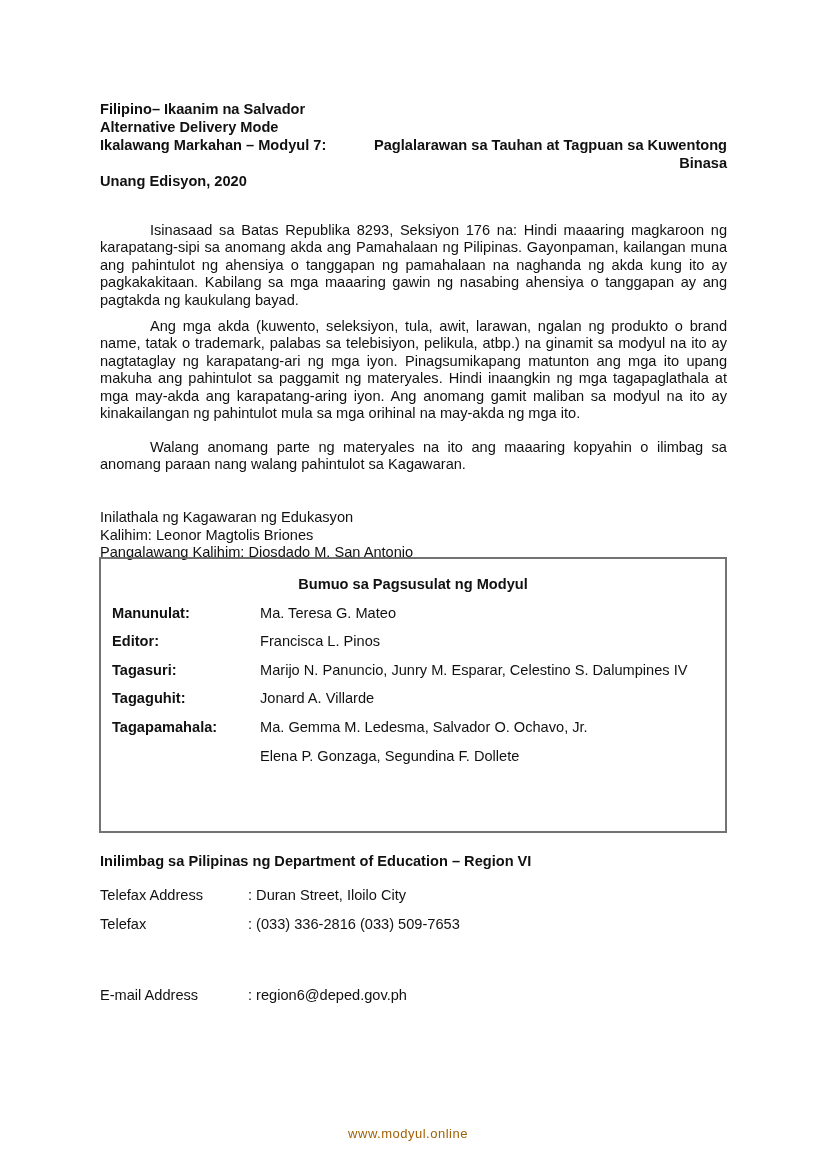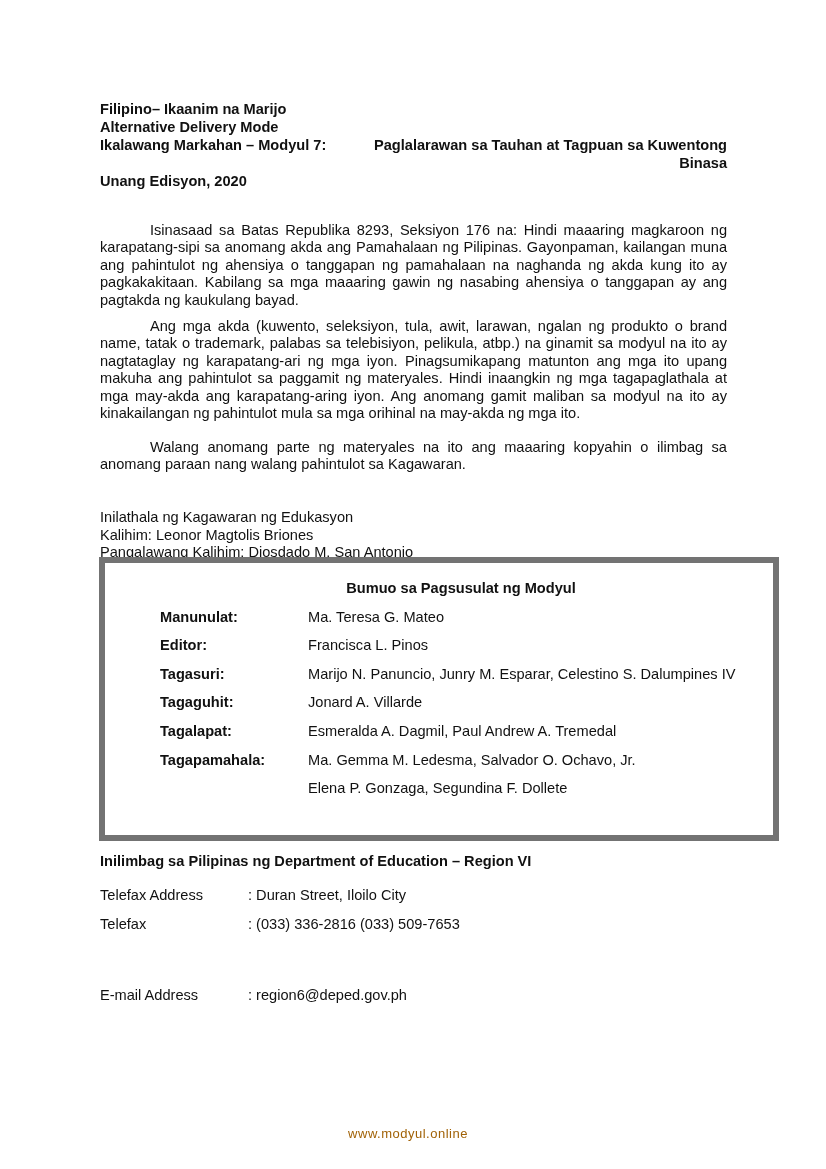--- a/index.html
+++ b/index.html
@@ -16,21 +16,21 @@
     .para {
       font-size: 14.6px; line-height: 17.4px; text-align: justify;
       text-indent: 50px; margin: 0;
     }
     .p1 { position: absolute; top: 122px; width: 627px; }
     .p2 { position: absolute; top: 218px; width: 627px; }
     .p3 { position: absolute; top: 339px; width: 627px; }
     .pub { position: absolute; top: 392px; font-size: 14.6px; line-height: 17.6px; margin-top: 17px; }
     .box {
       position: absolute; left: 99px; top: 557px; width: 624px; height: 272px;
-      border: 6px solid #737373; box-sizing: content-box; padding-left: 44px;
+      border: 2px solid #737373; box-sizing: content-box;
     }
     .box-title {
       text-align: center; font-weight: bold; font-size: 14.6px;
       margin-top: 16px; line-height: 18px;
     }
     .credit-row { display: flex; font-size: 14.6px; line-height: 18px; margin-top: 10.6px; }
     .credit-row .role { width: 148px; padding-left: 11px; font-weight: bold; }
     .credit-row .names { flex: 1; }
     .printed { position: absolute; left: 100px; top: 852px; font-weight: bold; font-size: 14.6px; line-height: 18px; }
     .contact { position: absolute; left: 100px; font-size: 14.6px; line-height: 18px; display: flex; }
@@ -38,21 +38,21 @@
     .c1 { top: 886px; } .c2 { top: 915px; } .c3 { top: 986px; }
     .watermark {
       position: absolute; left: 0; width: 816px; top: 1126px; text-align: center;
       font-family: Liberation Sans, sans-serif; font-size: 13px; color: #a16207; letter-spacing: 0.5px;
     }
   </style>
 </head>
 <body>
 
 <div class="page">
-  <div class="head-line">Filipino– Ikaanim na Marijo</div>
+  <div class="head-line">Filipino– Ikaanim na Salvador</div>
   <div class="head-line">Alternative Delivery Mode</div>
   <div class="title-row">
     <span class="prefix">Ikalawang Markahan – Modyul 7: </span>
     <span class="rest">Paglalarawan sa Tauhan at Tagpuan sa Kuwentong Binasa</span>
   </div>
   <div class="head-line edition">Unang Edisyon, 2020</div>
 
   <p class="para p1">Isinasaad sa Batas Republika 8293, Seksiyon 176 na: Hindi maaaring magkaroon ng karapatang-sipi sa anomang akda ang Pamahalaan ng Pilipinas. Gayonpaman, kailangan muna ang pahintulot ng ahensiya o tanggapan ng pamahalaan na naghanda ng akda kung ito ay pagkakakitaan. Kabilang sa mga maaaring gawin ng nasabing ahensiya o tanggapan ay ang pagtakda ng kaukulang bayad.</p>
   <p class="para p2">Ang mga akda (kuwento, seleksiyon, tula, awit, larawan, ngalan ng produkto o brand name, tatak o trademark, palabas sa telebisiyon, pelikula, atbp.) na ginamit sa modyul na ito ay nagtataglay ng karapatang-ari ng mga iyon. Pinagsumikapang matunton ang mga ito upang makuha ang pahintulot sa paggamit ng materyales. Hindi inaangkin ng mga tagapaglathala at mga may-akda ang karapatang-aring iyon. Ang anomang gamit maliban sa modyul na ito ay kinakailangan ng pahintulot mula sa mga orihinal na may-akda ng mga ito.</p>
   <p class="para p3">Walang anomang parte ng materyales na ito ang maaaring kopyahin o ilimbag sa anomang paraan nang walang pahintulot sa Kagawaran.</p>
@@ -76,24 +76,20 @@
   </div>
   <div class="credit-row">
     <span class="role">Tagasuri:</span>
     <span class="names">Marijo N. Panuncio, Junry M. Esparar, Celestino S. Dalumpines IV</span>
   </div>
   <div class="credit-row">
     <span class="role">Tagaguhit:</span>
     <span class="names">Jonard A. Villarde</span>
   </div>
   <div class="credit-row">
-    <span class="role">Tagalapat:</span>
-    <span class="names">Esmeralda A. Dagmil, Paul Andrew A. Tremedal</span>
-  </div>
-  <div class="credit-row">
     <span class="role">Tagapamahala:</span>
     <span class="names">Ma. Gemma M. Ledesma, Salvador O. Ochavo, Jr.</span>
   </div>
   <div class="credit-row">
     <span class="role"></span>
     <span class="names">Elena P. Gonzaga, Segundina F. Dollete</span>
   </div>
 </div>
 
 <div class="printed">Inilimbag sa Pilipinas ng Department of Education – Region VI</div>

